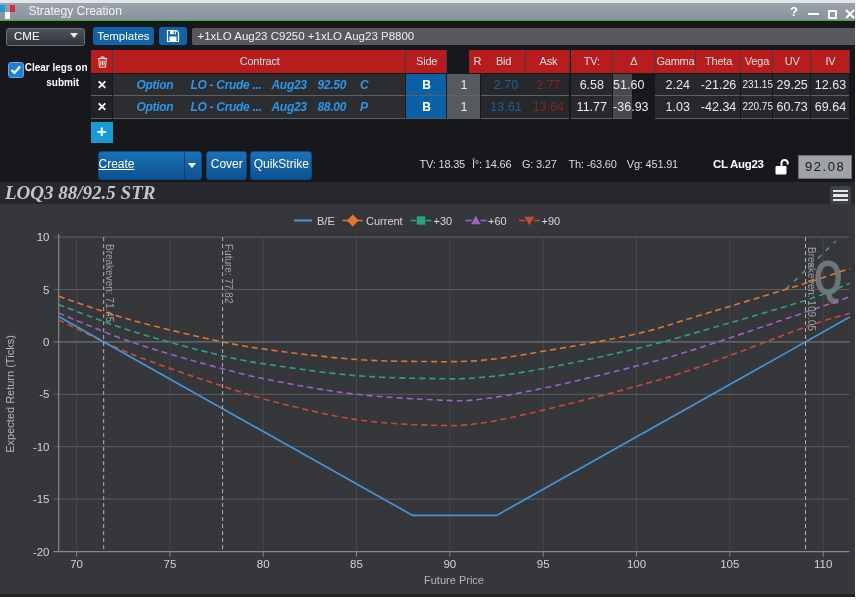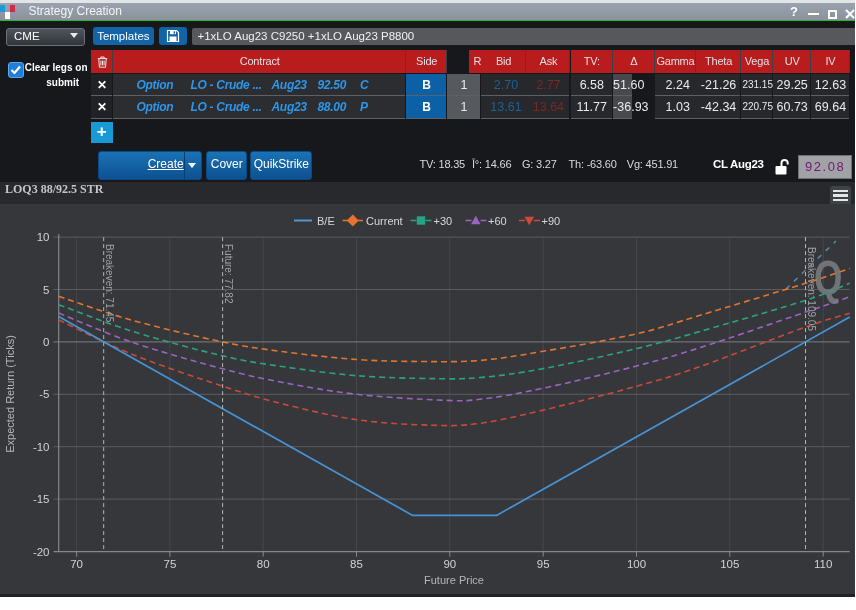--- a/index.html
+++ b/index.html
@@ -141,44 +141,44 @@
       <div class="abs cell ctheta">-42.34</div>
       <div class="abs cell cvega">220.75</div>
       <div class="abs cell cuv">60.73</div>
       <div class="abs cell civ">69.64</div>
     </div>
   </div>
 
   <div class="abs" style="left:91px;top:121.5px;width:21.5px;height:21px;background:#189ad6;color:#fff;font-size:17px;font-weight:bold;text-align:center;line-height:20px;">+</div>
 
   <div class="abs bbtn" style="left:97.5px;width:102.7px;">
-    <span style="position:absolute;left:0;top:5px;width:85.2px;text-align:right;text-decoration:underline;">Create</span>
+    <span style="position:absolute;left:0;top:5px;width:85.2px;text-align:left;text-decoration:underline;">Create</span>
     <span style="position:absolute;left:85.2px;top:0;width:1px;height:27.3px;background:#0a3f70;"></span>
     <span style="position:absolute;left:89.5px;top:11px;width:0;height:0;border-left:4.5px solid transparent;border-right:4.5px solid transparent;border-top:5.5px solid #fff;"></span>
   </div>
   <div class="abs bbtn" style="left:206.3px;width:39px;">
       <span style="position:absolute;left:0;top:5px;width:39px;text-align:center;">Cover</span>
     </div>
   <div class="abs bbtn" style="left:250.4px;width:59.9px;">
       <span style="position:absolute;left:0;top:5px;width:59.9px;text-align:center;">QuikStrike</span>
     </div>
   <div class="abs stat" style="left:419.5px;">TV: 18.35</div>
   <div class="abs stat" style="left:472px;">Î°: 14.66</div>
   <div class="abs stat" style="left:522px;">G: 3.27</div>
   <div class="abs stat" style="left:568.5px;">Th: -63.60</div>
   <div class="abs stat" style="left:626.8px;">Vg: 451.91</div>
   <div class="abs" style="left:713px;top:158px;font-size:11.5px;letter-spacing:-0.3px;font-weight:bold;color:#fff;">CL Aug23</div>
   <svg class="abs" style="left:773px;top:156px;" width="20" height="21" viewBox="0 0 20 21">
     <rect x="2.5" y="10" width="11" height="8.5" rx="1" fill="#fff"></rect>
     <path d="M8.5,10 v-3 a3.1,3.1 0 0 1 6.2,0 v1.4" fill="none" stroke="#fff" stroke-width="2"></path>
   </svg>
-  <div class="abs" style="left:798.4px;top:155.3px;width:53.5px;height:23.7px;background:#a0a2a5;border:1px solid #6e7073;box-sizing:border-box;text-align:center;line-height:22px;font-size:13px;color:#701a75;letter-spacing:1.5px;">92.08</div>
+  <div class="abs" style="left:798.4px;top:155.3px;width:53.5px;height:23.7px;background:#a0a2a5;border:1px solid #6e7073;box-sizing:border-box;text-align:center;line-height:22px;font-size:13px;color:#0f172a;letter-spacing:1.5px;">92.08</div>
 
   <div class="abs" style="left:0;top:182px;width:855px;height:22px;background:#28292c;"></div>
-  <div class="abs" style="left:5px;top:181.5px;font-family:'Liberation Serif',serif;font-weight:bold;font-size:12px;color:#c3c6ca;">LOQ3 88/92.5 STR</div>
+  <div class="abs" style="left:5px;top:181.5px;font-family:'Liberation Serif',serif;font-weight:bold;font-size:19px;color:#c3c6ca;font-style:italic;">LOQ3 88/92.5 STR</div>
   <div class="abs" style="left:830px;top:186px;width:20.5px;height:19px;background:#3f4246;border-radius:3px;">
     <div style="position:absolute;left:3px;top:4px;width:14.5px;height:2.3px;background:#e4e6e8;"></div>
     <div style="position:absolute;left:3px;top:8.3px;width:14.5px;height:2.3px;background:#e4e6e8;"></div>
     <div style="position:absolute;left:3px;top:12.6px;width:14.5px;height:2.3px;background:#e4e6e8;"></div>
   </div>
 
   <svg class="abs" style="left:0;top:0;" width="855" height="610" viewBox="0 0 855 610" font-family="Liberation Sans, sans-serif">
     <rect x="0" y="204" width="855" height="393" fill="#36373a"></rect>
 
     <g stroke="#46474b" stroke-width="1">

